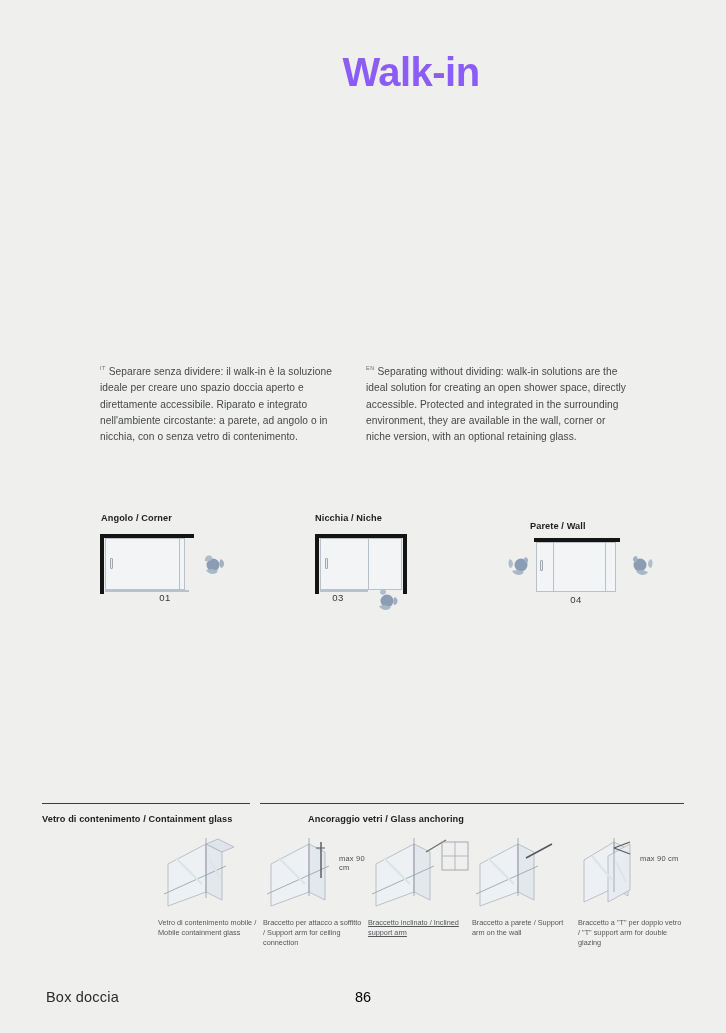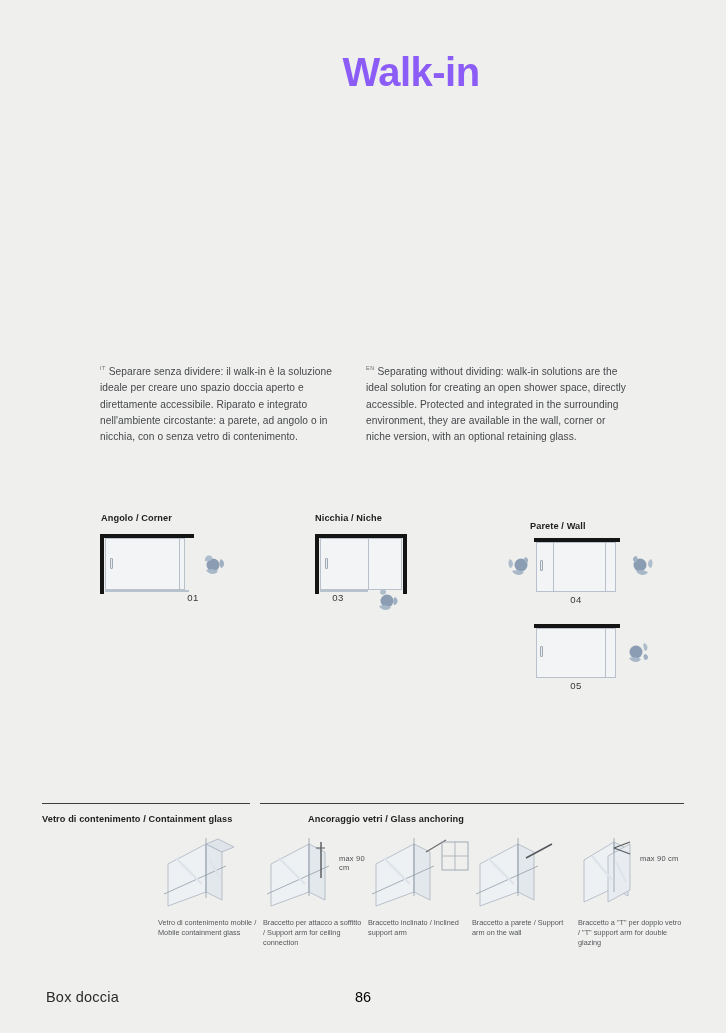--- a/index.html
+++ b/index.html
@@ -98,21 +98,21 @@
     <p class="para"><span class="lang">IT</span> <span>Separare senza dividere: il walk-in è la soluzione ideale per creare uno spazio doccia aperto e direttamente accessibile. Riparato e integrato nell'ambiente circostante: a parete, ad angolo o in nicchia, con o  senza vetro di contenimento.</span></p>
   </div>
   <div class="intro-en">
     <p class="para"><span class="lang">EN</span> <span>Separating without dividing: walk-in solutions are the ideal solution for creating an open shower space, directly accessible. Protected and integrated in the surrounding environment, they are available in the wall, corner or niche version, with an optional retaining glass.</span></p>
   </div>
 
   <div class="group-head gh-corner">Angolo / Corner</div>
   <div class="group-head gh-niche">Nicchia / Niche</div>
   <div class="group-head gh-wall">Parete / Wall</div>
 
-  <div class="plan" style="left:100px; top:534px; width:130px; height:70px;padding-left:28px;">
+  <div class="plan" style="left:100px; top:534px; width:130px; height:70px;">
 
     <div class="wall-h" style="left:0px; top:0px; width:94px; height:4px;"></div>
 
     <div class="wall-v" style="left:0px; top:0px; width:4px; height:60px;"></div>
 
     <div class="glass-face" style="left:5px; top:4px; width:80px; height:52px;"></div>
     <div class="glass-line" style="left:79px; top:4px; width:1px; height:52px;"></div>
     <div class="rail" style="left:5px; top:56px; width:84px;"></div>
     <div class="handle" style="left:10px; top:24px;"></div>
 
@@ -157,33 +157,20 @@
     </svg>
     <svg class="person" style="left:122px; top:18px;" viewBox="0 0 28 28">
       <circle cx="12" cy="13" r="6.5" fill="#8b9db2"></circle>
       <path d="M23 7 C19 9 19 15 23 16 C25 13 25 9 23 7 Z" fill="#aebdcc"></path>
       <path d="M8 4 C4 5 4 10 8 10 C10 8 10 5 8 4 Z" fill="#9fb0c2"></path>
       <path d="M8 19 C11 24 18 24 20 20 C16 18 11 18 8 19 Z" fill="#a8b8c8"></path>
     </svg>
     <div class="code" style="top:60px; left:20px; width:100px;">04</div>
   </div>
 
-  <div class="plan" style="left:506px; top:620px; width:160px; height:72px;">
-    <div class="wall-h" style="left:28px; top:4px; width:86px; height:4px;"></div>
-    <div class="glass-face" style="left:30px; top:8px; width:80px; height:50px;"></div>
-    <div class="glass-line" style="left:99px; top:8px; width:1px; height:50px;"></div>
-    <div class="handle" style="left:34px; top:26px;"></div>
-    <svg class="person" style="left:118px; top:18px;" viewBox="0 0 28 28">
-      <circle cx="12" cy="14" r="6.5" fill="#8b9db2"></circle>
-      <path d="M20 5 C24 6 25 12 21 13 C19 10 19 6 20 5 Z" fill="#aebdcc"></path>
-      <path d="M21 16 C25 17 25 22 21 22 C19 20 19 17 21 16 Z" fill="#9fb0c2"></path>
-      <path d="M5 20 C8 25 15 25 17 21 C13 19 8 19 5 20 Z" fill="#a8b8c8"></path>
-    </svg>
-    <div class="code" style="top:60px; left:20px; width:100px;">05</div>
-  </div>
 
   <div class="rule" style="left:42px; top:803px; width:208px;"></div>
   <div class="rule" style="left:260px; top:803px; width:424px;"></div>
 
   <div class="sec-head" style="left:42px; top:814px;">Vetro di contenimento / Containment glass</div>
   <div class="sec-head" style="left:261px; top:814px;margin-left:47px;">Ancoraggio vetri / Glass anchoring</div>
 
 
   <div class="iso-item" style="left:158px; top:838px; width:110px; height:130px;">
     <svg width="108" height="72" viewBox="0 0 108 72">
@@ -217,21 +204,21 @@
       <polygon points="8,26 46,6 46,54 8,68" fill="#eef1f4" stroke="#a9b4bf" stroke-width="0.8"></polygon>
       <polygon points="46,6 62,14 62,62 46,54" fill="#e3e8ed" stroke="#a9b4bf" stroke-width="0.8"></polygon>
       <line x1="46" y1="0" x2="46" y2="58" stroke="#9aa5b0" stroke-width="0.9"></line>
       <line x1="4" y1="56" x2="66" y2="28" stroke="#9aa5b0" stroke-width="0.9"></line>
       <line x1="58" y1="14" x2="78" y2="2" stroke="#6a6d71" stroke-width="1.3"></line>
       <rect x="74" y="4" width="26" height="28" fill="none" stroke="#9aa5b0" stroke-width="0.9"></rect>
       <line x1="87" y1="4" x2="87" y2="32" stroke="#9aa5b0" stroke-width="0.7"></line>
       <line x1="74" y1="18" x2="100" y2="18" stroke="#9aa5b0" stroke-width="0.7"></line>
       <line x1="16" y1="20" x2="42" y2="46" stroke="#dde3e9" stroke-width="2.4"></line>
     </svg>
-    <div class="iso-cap" style="width:100px;">Braccetto inclinato / Inclined support arm</div>
+    <div class="iso-cap" style="width:100px;text-decoration:underline;">Braccetto inclinato / Inclined support arm</div>
   </div>
 
   <div class="iso-item" style="left:472px; top:838px; width:110px; height:130px;">
     <svg width="108" height="72" viewBox="0 0 108 72">
       <polygon points="8,26 46,6 46,54 8,68" fill="#eef1f4" stroke="#a9b4bf" stroke-width="0.8"></polygon>
       <polygon points="46,6 62,14 62,62 46,54" fill="#e3e8ed" stroke="#a9b4bf" stroke-width="0.8"></polygon>
       <line x1="46" y1="0" x2="46" y2="58" stroke="#9aa5b0" stroke-width="0.9"></line>
       <line x1="4" y1="56" x2="66" y2="28" stroke="#9aa5b0" stroke-width="0.9"></line>
       <line x1="54" y1="20" x2="80" y2="6" stroke="#55585c" stroke-width="1.5"></line>
       <line x1="16" y1="20" x2="42" y2="46" stroke="#dde3e9" stroke-width="2.4"></line>

